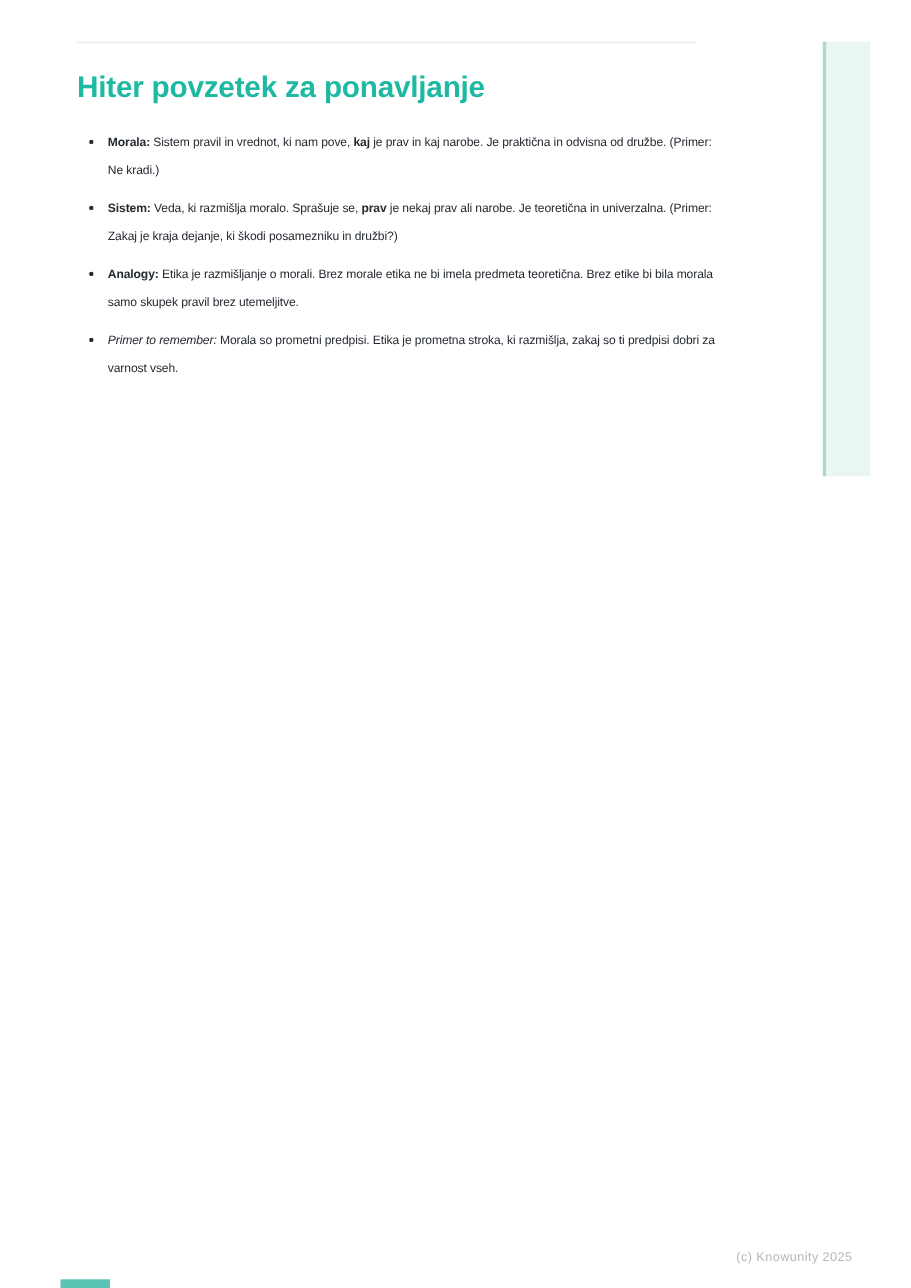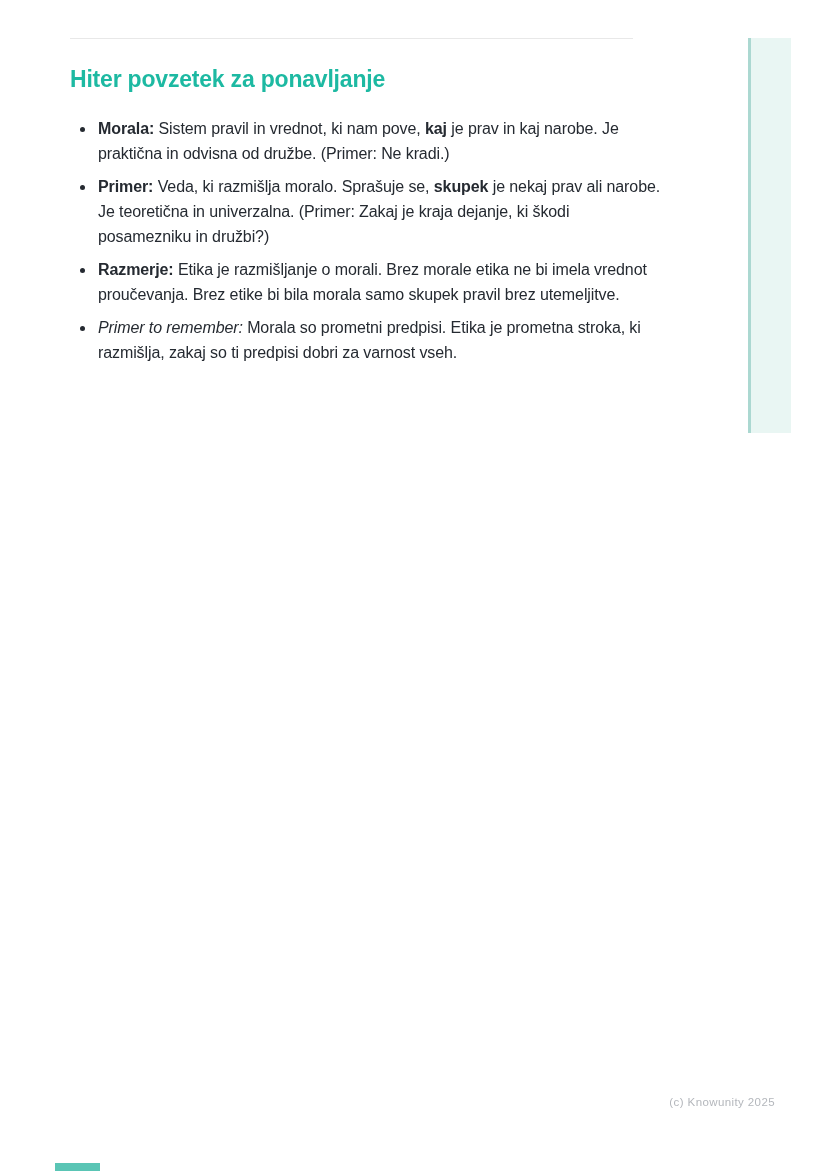--- a/index.html
+++ b/index.html
@@ -24,46 +24,46 @@
     left: 748px; top: 38px;
     width: 40px; height: 395px;
     background: var(--strip-fill, #e9f6f3);
     border-left: 3px solid var(--strip-edge, #abd8d1);
   }
 
   .page-heading {
     position: absolute;
     left: 70px; top: 66px;
     margin: 0;
-    font-size: 23px;
+    font-size: 27px;
     line-height: 27px;
     font-weight: 700;
     letter-spacing: -0.2px;
     color: var(--accent, #1db9a2);
   }
 
   .summary-list {
     position: absolute;
     left: 70px; top: 116px;
     width: 566px;
     margin: 0;
     padding: 0 0 0 26px;
-    font-size: 16px;
+    font-size: 11px;
     line-height: 25px;
     color: var(--body, #252a31);
     letter-spacing: -0.1px;
   }
   .summary-list li { margin: 0 0 8px 0; padding-left: 2px; }
   .summary-list li::marker { color: var(--body, #252a31); font-size: 15px; }
   .seg-b { font-weight: 700; }
   .seg-i { font-style: italic; }
 
   .page-footer {
     position: absolute;
-    top: 1096px; right: 53px;
+    top: 1137px; right: 53px;
     font-size: 11.5px;
     letter-spacing: 0.4px;
     color: var(--footer, #b4b7bc);
   }
 
   .corner-accent {
     position: absolute;
     left: 55px; top: 1163px;
     width: 45px; height: 8px;
     background: var(--corner, #5ac5b5);
@@ -73,21 +73,21 @@
 <body style="--accent: #1db9a2; --body: #252a31; --divider: #e8e8e8; --strip-fill: #e9f6f3; --strip-edge: #abd8d1; --footer: #b4b7bc; --corner: #5ac5b5;">
 
 <div class="page">
   <div class="top-divider"></div>
   <div class="side-strip"></div>
 
   <h1 class="page-heading">Hiter povzetek za ponavljanje</h1>
 
   <ul class="summary-list">
       <li><span class="seg-b">Morala:</span><span> Sistem pravil in vrednot, ki nam pove, </span><span class="seg-b">kaj</span><span> je prav in kaj narobe. Je praktična in odvisna od družbe. (Primer: Ne kradi.)</span></li>
-      <li><span class="seg-b">Primer:</span><span> Veda, ki razmišlja moralo. Sprašuje se, </span><span class="seg-b">skupek</span><span> je nekaj prav ali narobe. Je teoretična in univerzalna. (Primer: Zakaj je kraja dejanje, ki škodi posamezniku in družbi?)</span></li>
-      <li><span class="seg-b">Razmerje:</span><span> Etika je razmišljanje o morali. Brez morale etika ne bi imela vrednot proučevanja. Brez etike bi bila morala samo skupek pravil brez utemeljitve.</span></li>
+      <li><span class="seg-b">Sistem:</span><span> Veda, ki razmišlja moralo. Sprašuje se, </span><span class="seg-b">prav</span><span> je nekaj prav ali narobe. Je teoretična in univerzalna. (Primer: Zakaj je kraja dejanje, ki škodi posamezniku in družbi?)</span></li>
+      <li><span class="seg-b">Analogy:</span><span> Etika je razmišljanje o morali. Brez morale etika ne bi imela predmeta teoretična. Brez etike bi bila morala samo skupek pravil brez utemeljitve.</span></li>
       <li><span class="seg-i">Primer to remember:</span><span> Morala so prometni predpisi. Etika je prometna stroka, ki razmišlja, zakaj so ti predpisi dobri za varnost vseh.</span></li>
     </ul>
 
   <div class="page-footer">(c) Knowunity 2025</div>
 
   <div class="corner-accent"></div>
 </div>
 
 </body></html>

